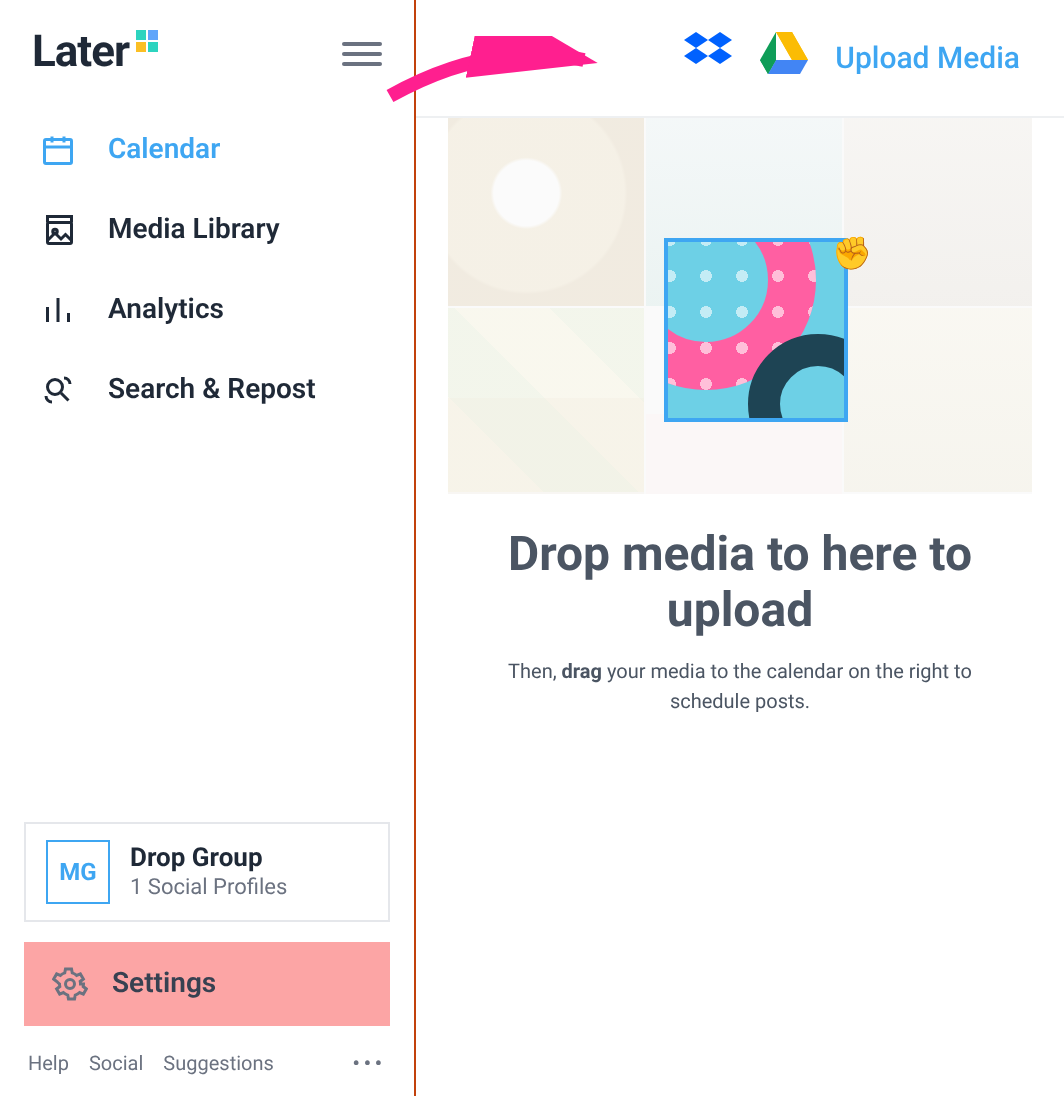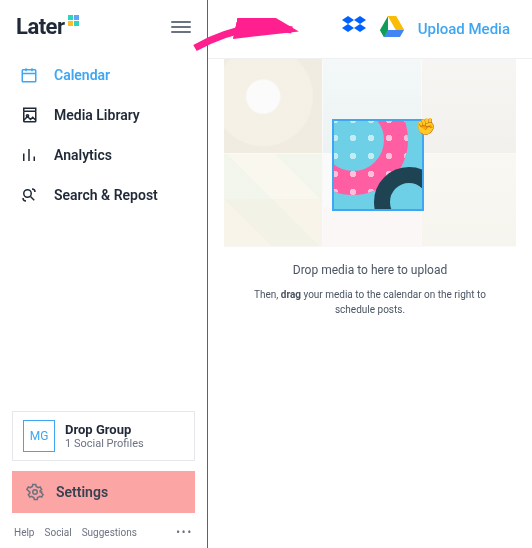--- a/index.html
+++ b/index.html
@@ -10,21 +10,21 @@
 .logo { display:flex; align-items:center; font-weight:700; font-size:22px; color:#1f2937; letter-spacing:-0.5px; }
 .logo-pixels { display:inline-flex; flex-wrap:wrap; width:14px; margin-left:3px; position:relative; top:-6px; }
 .logo-pixels span { width:5px; height:5px; margin:0.5px; }
 .hamburger { cursor:pointer; }
 .hamburger div { width:20px; height:2px; background:#6b7280; margin:3px 0; border-radius:1px; }
 .nav { padding:8px 0; flex:1; }
 .nav-item { display:flex; align-items:center; padding:11px 18px; font-size:14px; font-weight:600; color:#1f2937; cursor:pointer; }
 .nav-item.active { color:#3EA6F2; }
 .nav-item .icon { width:22px; display:flex; justify-content:center; margin-right:14px; }
 .group-box { margin:10px 12px; border:1px solid #e5e7eb; padding:8px 10px; display:flex; align-items:center; }
-.group-badge { width:32px; height:32px; border:1.5px solid #3EA6F2; color:#3EA6F2; font-size:12px; font-weight:400; display:flex; align-items:center; justify-content:center; margin-right:10px; }
+.group-badge { width:32px; height:32px; border:1.5px solid #3EA6F2; color:#3EA6F2; font-size:12px; font-weight:700; display:flex; align-items:center; justify-content:center; margin-right:10px; }
 .group-name { font-size:13px; font-weight:700; color:#1f2937; }
 .group-sub { font-size:11px; color:#6b7280; }
 .settings-row { margin:0 12px 8px; background:#fca5a5; padding:12px 14px; display:flex; align-items:center; font-size:14px; font-weight:600; color:#374151; cursor:pointer; }
 .settings-row .icon { margin-right:12px; display:flex; }
 .footer-links { padding:6px 14px 10px; font-size:10px; color:#6b7280; display:flex; align-items:center; gap:10px; }
 .footer-links span { cursor:pointer; }
 .dots { letter-spacing:2px; font-weight:700; margin-left:auto; cursor:pointer; }
 
 .main { flex:1; display:flex; flex-direction:column; }
 .topbar { display:flex; align-items:center; justify-content:flex-end; padding:16px 22px; gap:14px; border-bottom:1px solid #eef0f2; position:relative; }
@@ -41,21 +41,21 @@
 .t4 { left:0; top:95px; width:98px; height:92px; background:linear-gradient(45deg,#f5efc4 0 25%,#d9e6b8 25% 50%,#f5efc4 50% 75%,#d9e6b8 75%); }
 .t5 { left:0; top:140px; width:98px; height:48px; background:#f0e7da; }
 .t6 { left:99px; top:148px; width:98px; height:40px; background:#fdeeee; }
 .t7 { left:198px; top:95px; width:96px; height:92px; background:linear-gradient(#f7f0d6,#e8e0c2); }
 .selected-tile { position:absolute; left:108px; top:60px; width:92px; height:92px; border:2px solid #3EA6F2; background:#6dd0e6; overflow:hidden; opacity:1; }
 .donut { position:absolute; width:110px; height:110px; border-radius:50%; border:24px solid #ff5fa2; left:-36px; top:-36px; }
 .donut::after { content:""; position:absolute; inset:-24px; border-radius:50%; background:radial-gradient(circle,#fff 0 3px,transparent 3px) 10px 8px/18px 18px; opacity:0.6; }
 .ring2 { position:absolute; width:70px; height:70px; border-radius:50%; border:16px solid #1e4454; right:-22px; bottom:-28px; }
 .cursor { position:absolute; left:192px; top:58px; font-size:16px; }
 .drop-msg { text-align:center; padding:16px 20px 4px; }
-.drop-title { font-size:12px; color:#4b5563; margin-bottom:10px; }
+.drop-title { font-size:24px; color:#4b5563; margin-bottom:10px;font-weight:bold; }
 .drop-sub { font-size:10px; color:#4b5563; line-height:1.5; }
 .drop-sub b { font-weight:700; }
 .arrow { position:absolute; left:190px; top:18px; pointer-events:none; }
 </style>
 </head>
 <body>
 
 <div class="app">
   <aside class="sidebar">
     <div class="sb-top">

